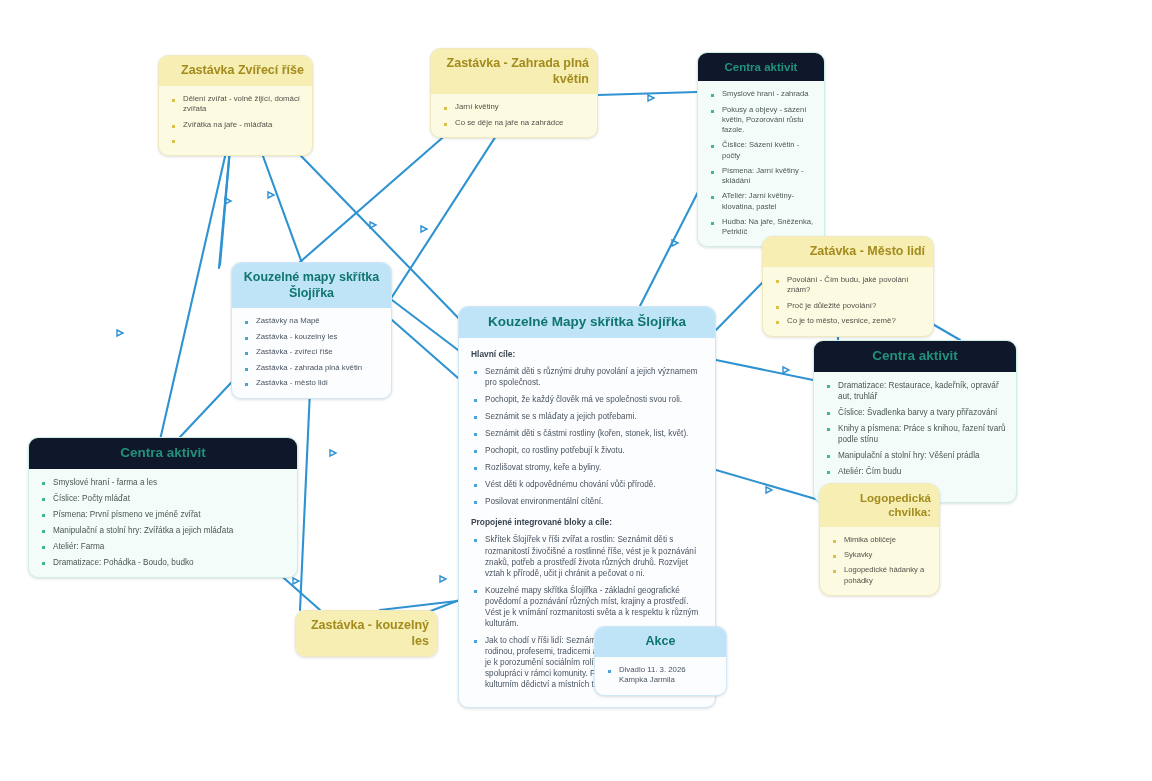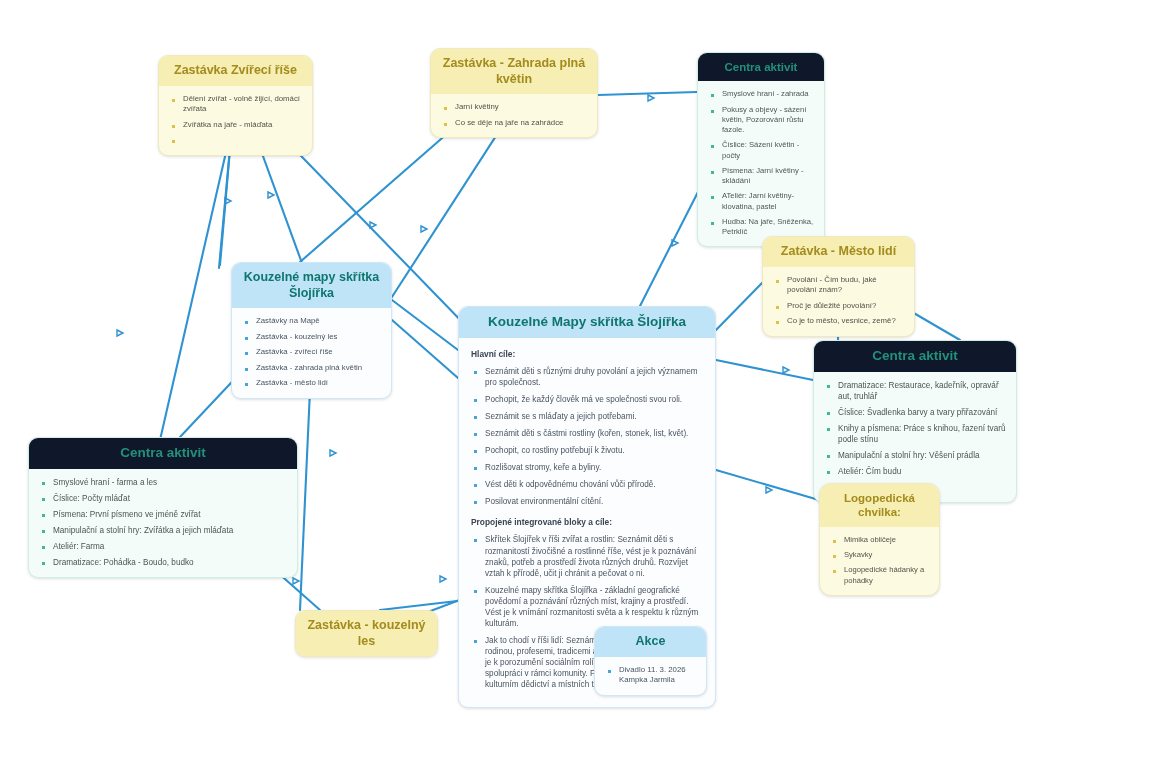--- a/index.html
+++ b/index.html
@@ -44,21 +44,21 @@
   .node li:before{
     content:"";
     position:absolute;
     left:-11px;top:5px;
     width:3px;height:3px;
     border-radius:0;
   }
 
   
   .y{background:#fcfae1;border:1px solid #efe9bd;}
-  .y .hd{background:#f6eeb2;color:#a38b1e;}
+  .y .hd{background:#f6eeb2;color:#a38b1e;text-align:right;}
   .y .bd{color:#52524a;}
   .y li:before{background:#d9c14a;}
 
   
   .t{background:#f4fcfa;border:1px solid #cfeee6;}
   .t .hd{background:#0f172a;color:#22917a;}
   .t .bd{color:#4a5653;}
   .t li:before{background:#3fb79a;}
 
   
@@ -85,27 +85,27 @@
   }
   .sec2{margin-top:10px;}
   #n-center .bd{padding:9px 12px 11px 12px;}
   #n-center li{margin-bottom:6px;}
 
   
   #n-zvireci   {left:158px;top:55px;  width:155px;}
   #n-zahrada   {left:430px;top:48px;  width:168px;}
   #n-ca-zahrada{left:697px;top:52px;  width:128px;}
   #n-mapy      {left:231px;top:262px; width:161px;}
-  #n-mesto     {left:762px;top:236px; width:153px;}
+  #n-mesto     {left:762px;top:236px; width:172px;}
   #n-center    {left:458px;top:306px; width:258px;}
   #n-ca-mesto  {left:813px;top:340px; width:204px;}
   #n-ca-farma  {left:28px; top:437px; width:270px;}
   #n-logo      {left:819px;top:483px; width:121px;border-radius:12px;}
   #n-les       {left:295px;top:610px; width:143px;}
-  #n-akce      {left:594px;top:626px; width:113px;}
+  #n-akce      {left:594px;top:626px; width:133px;}
 </style>
 </head>
 <body>
 
 <div id="canvas">
 
   <svg id="edges" viewBox="0 0 1152 781" xmlns="http://www.w3.org/2000/svg">
     <defs>
       <marker id="ar" markerWidth="7" markerHeight="7" refX="3.5" refY="3.5" orient="auto" markerUnits="strokeWidth">
         <path d="M0.5,1 L5.5,3.5 L0.5,6 Z" fill="none" stroke="#2f93d1" stroke-width="0.9"></path>

